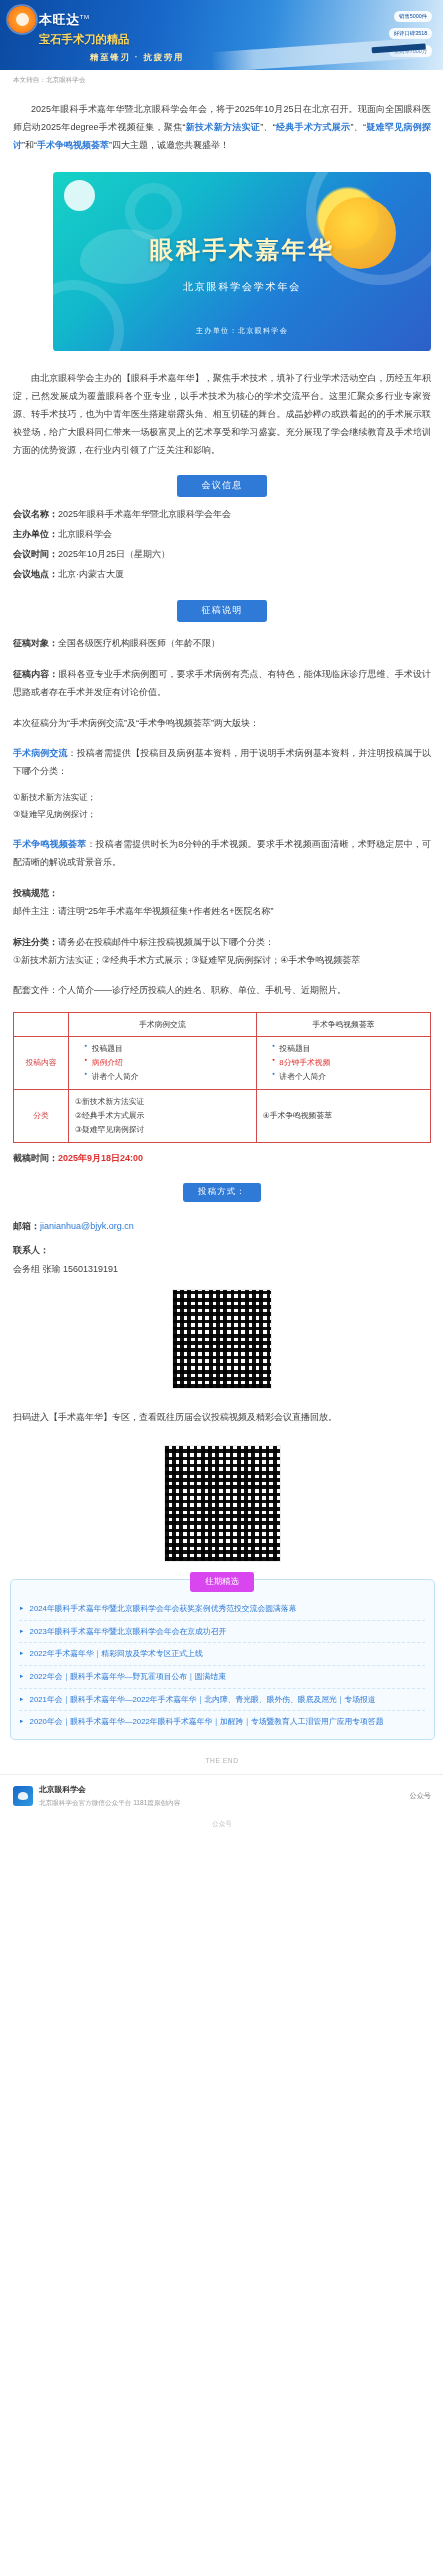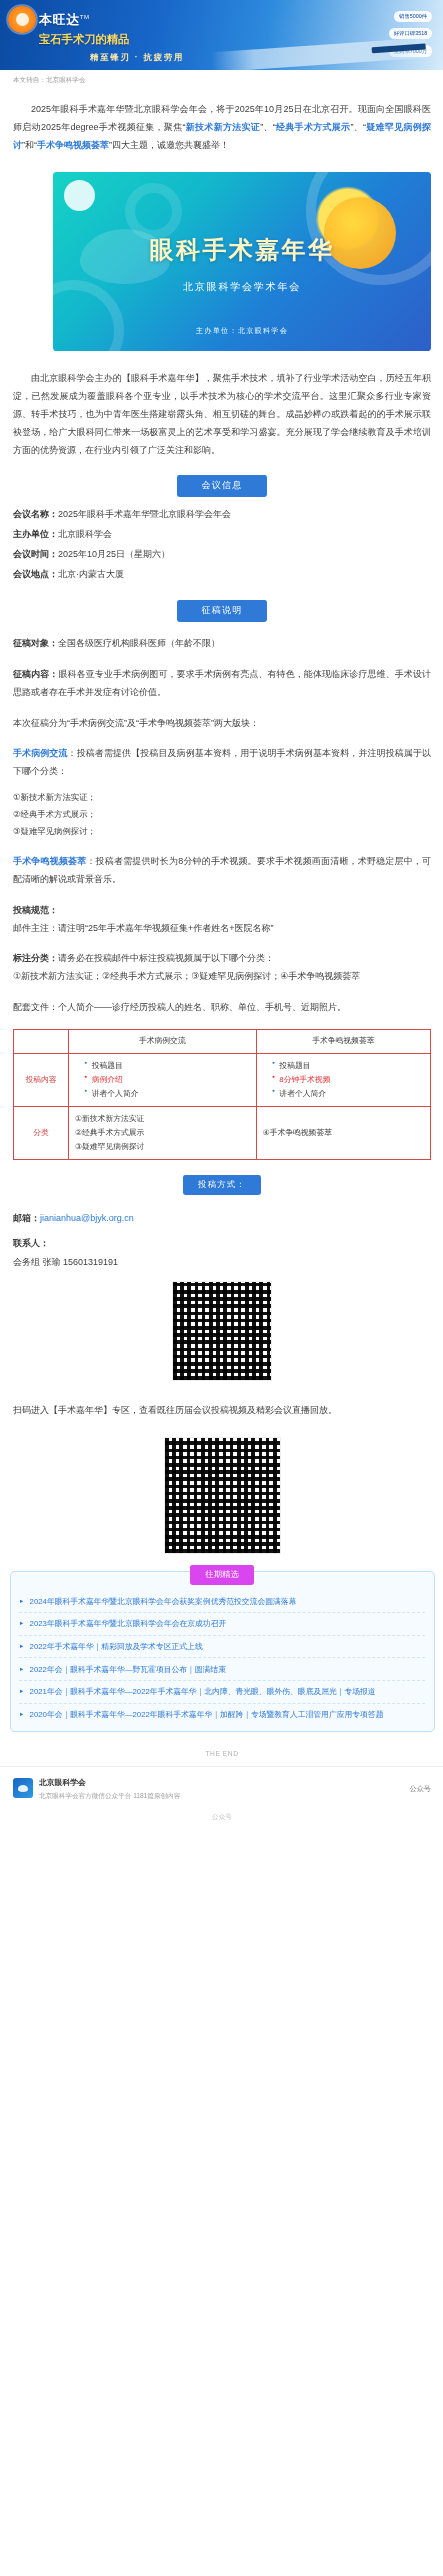--- a/index.html
+++ b/index.html
@@ -292,21 +292,20 @@
     <p class="para" style="padding-left:0;padding-right:0;text-indent:0">
       <span class="bold">征稿内容：</span><span>眼科各亚专业手术病例图可，要求手术病例有亮点、有特色，能体现临床诊疗思维、手术设计思路或者存在手术并发症有讨论价值。</span>
     </p>
     <p class="para" style="padding-left:0;padding-right:0;text-indent:0">本次征稿分为“手术病例交流”及“手术争鸣视频荟萃”两大版块：</p>
 
     <p class="para" style="padding-left:0;padding-right:0;text-indent:0">
       <span class="hl-blue-b">手术病例交流</span><span>：投稿者需提供【投稿目及病例基本资料，用于说明手术病例基本资料，并注明投稿属于以下哪个分类：</span>
     </p>
     <div style="font-size:8.4px;line-height:2;color:#3d3d3d">
       <div>①新技术新方法实证；</div>
-      <div>②经典手术方式展示；</div>
       <div>③疑难罕见病例探讨；</div>
     </div>
 
     <p class="para" style="padding-left:0;padding-right:0;text-indent:0">
       <span class="hl-blue-b">手术争鸣视频荟萃</span><span>：投稿者需提供时长为8分钟的手术视频。要求手术视频画面清晰，术野稳定层中，可配清晰的解说或背景音乐。</span>
     </p>
 
     <p class="para" style="padding-left:0;padding-right:0;text-indent:0">
       <span class="bold">投稿规范：</span><br>
       <span>邮件主注：请注明“25年手术嘉年华视频征集+作者姓名+医院名称”</span>
@@ -353,20 +352,23 @@
           <div>③疑难罕见病例探讨</div>
         </td>
         <td>
           <div>④手术争鸣视频荟萃</div>
         </td>
       </tr>
     </tbody>
       </table>
   </div>
 
+  <div class="deadline">
+    <span class="bold">截稿时间：</span><span class="redb">2025年9月18日24:00</span>
+  </div>
 
   <div class="sec-head small">
     <span>投稿方式：</span>
   </div>
 
   <div class="contact">
     <div>
       <span class="bold">邮箱：</span><span class="mail">jianianhua@bjyk.org.cn</span>
     </div>
     <div style="height:6px"></div>

